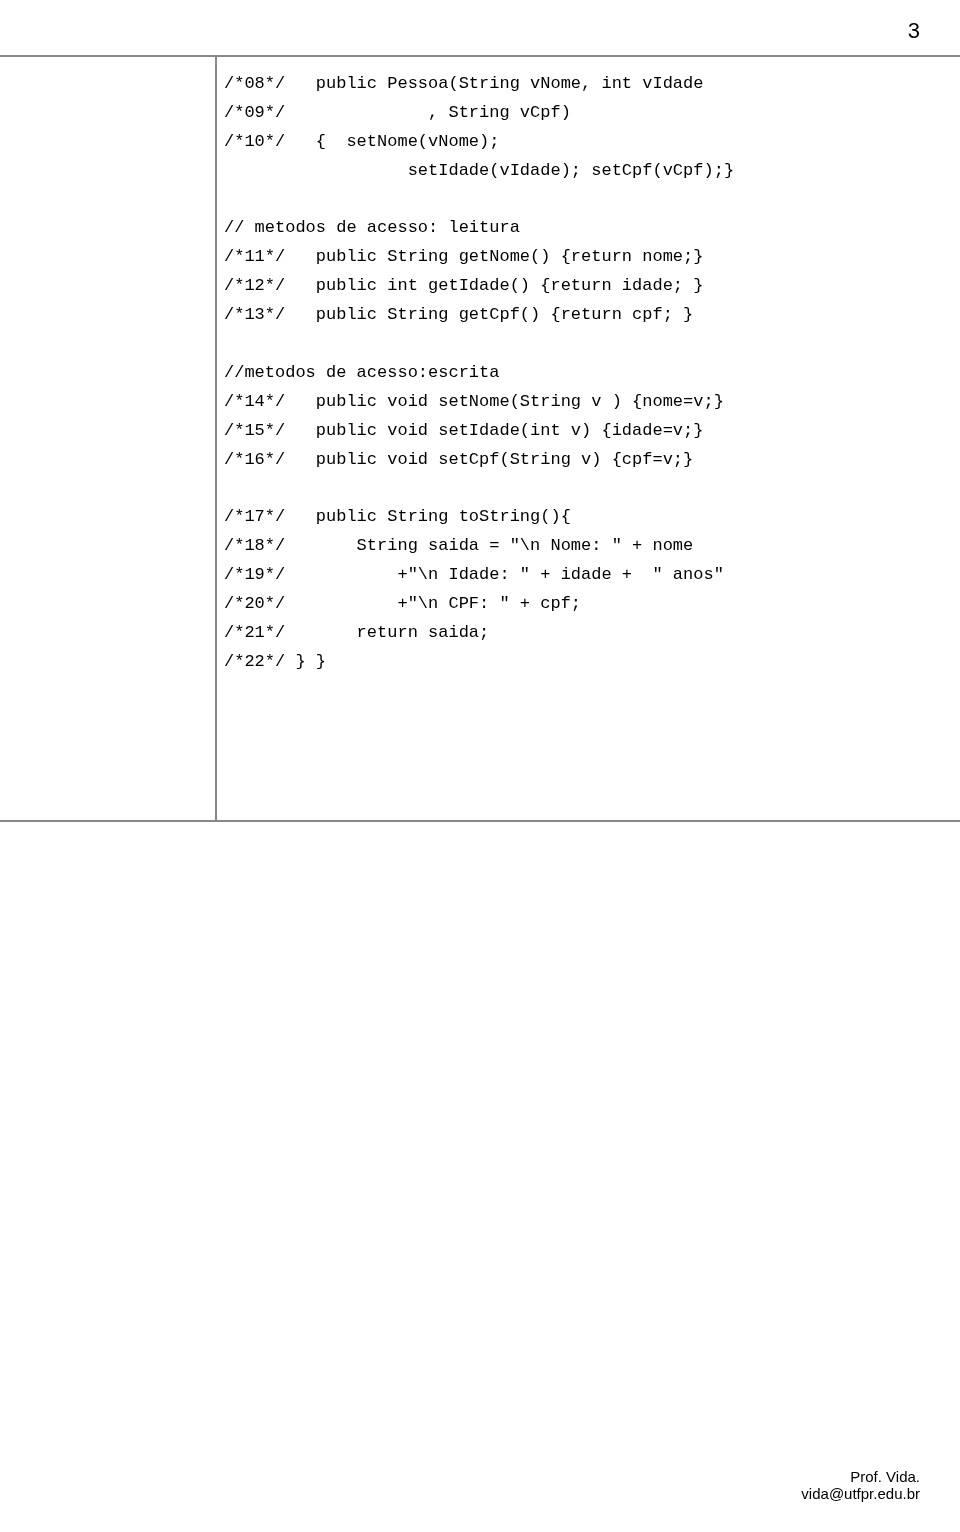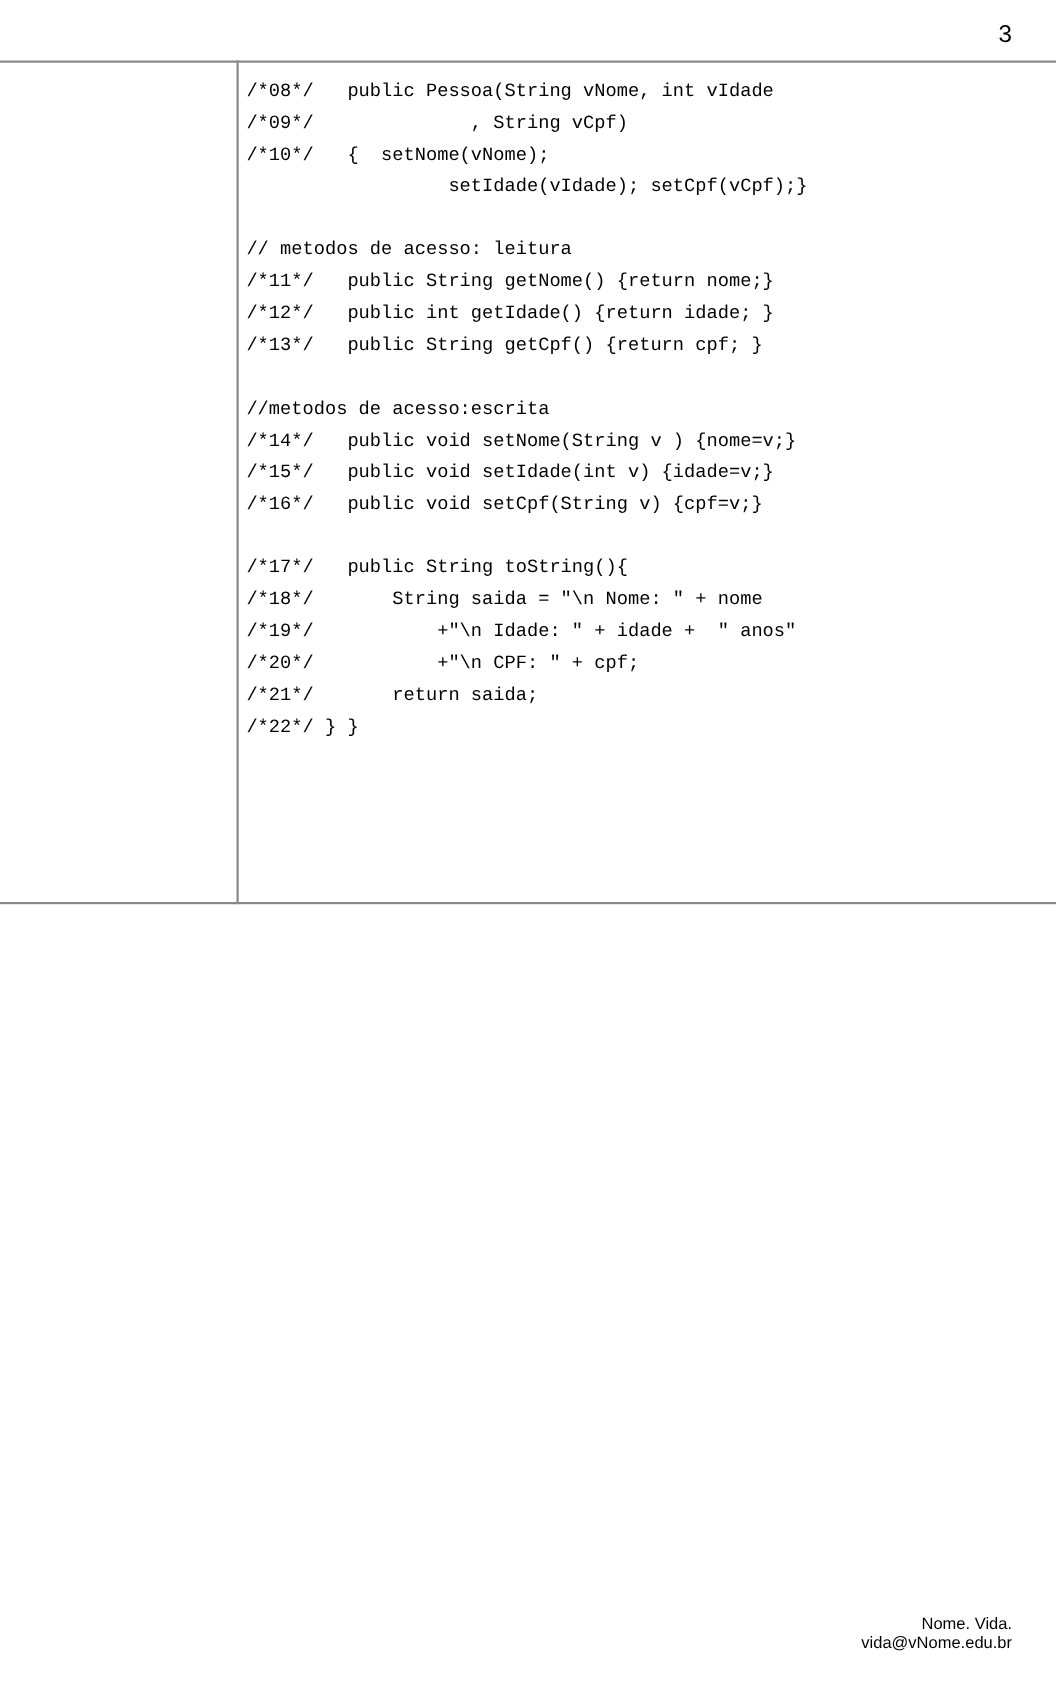--- a/index.html
+++ b/index.html
@@ -107,15 +107,15 @@
 /*16*/   public void setCpf(String v) {cpf=v;}
 
 /*17*/   public String toString(){
 /*18*/       String saida = "\n Nome: " + nome
 /*19*/           +"\n Idade: " + idade +  " anos"
 /*20*/           +"\n CPF: " + cpf;
 /*21*/       return saida;
 /*22*/ } }</pre>
 
 <div class="footer">
-  <span class="name">Nome. Vida.</span>
-  <span class="email">vida@vNome.edu.br</span>
+  <span class="name">Prof. Vida.</span>
+  <span class="email">vida@utfpr.edu.br</span>
 </div>
 
 </body></html>

